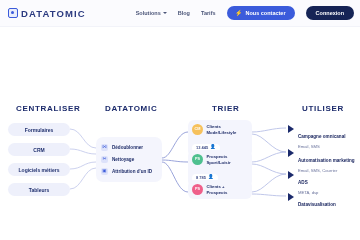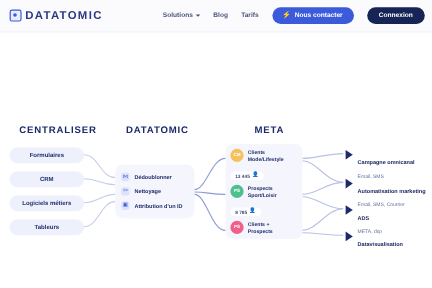--- a/index.html
+++ b/index.html
@@ -162,21 +162,22 @@
         <span>Nous contacter</span>
       </span>
       <span class="btn btn-dark">
         <span>Connexion</span>
       </span>
     </div>
   </div>
 
   <div class="col-title" id="t-centraliser">CENTRALISER</div>
   <div class="col-title" id="t-organiser">DATATOMIC</div>
-  <div class="col-title" id="t-trier">META</div>
+  <div class="col-title" id="t-trier">TRIER</div>
+  <div class="col-title" id="t-utiliser">UTILISER</div>
 
   <div class="diagram">
 
     <svg class="svg-links" viewBox="0 0 360 93">
       <g fill="none" stroke="#c6ccec" stroke-width="0.9">
         <path d="M70 11 C 82 11, 84 30, 96 30"></path>
         <path d="M70 31 C 82 31, 84 36, 96 36"></path>
         <path d="M70 51 C 82 51, 84 44, 96 44"></path>
         <path d="M70 71 C 82 71, 84 50, 96 50"></path>
       </g>

